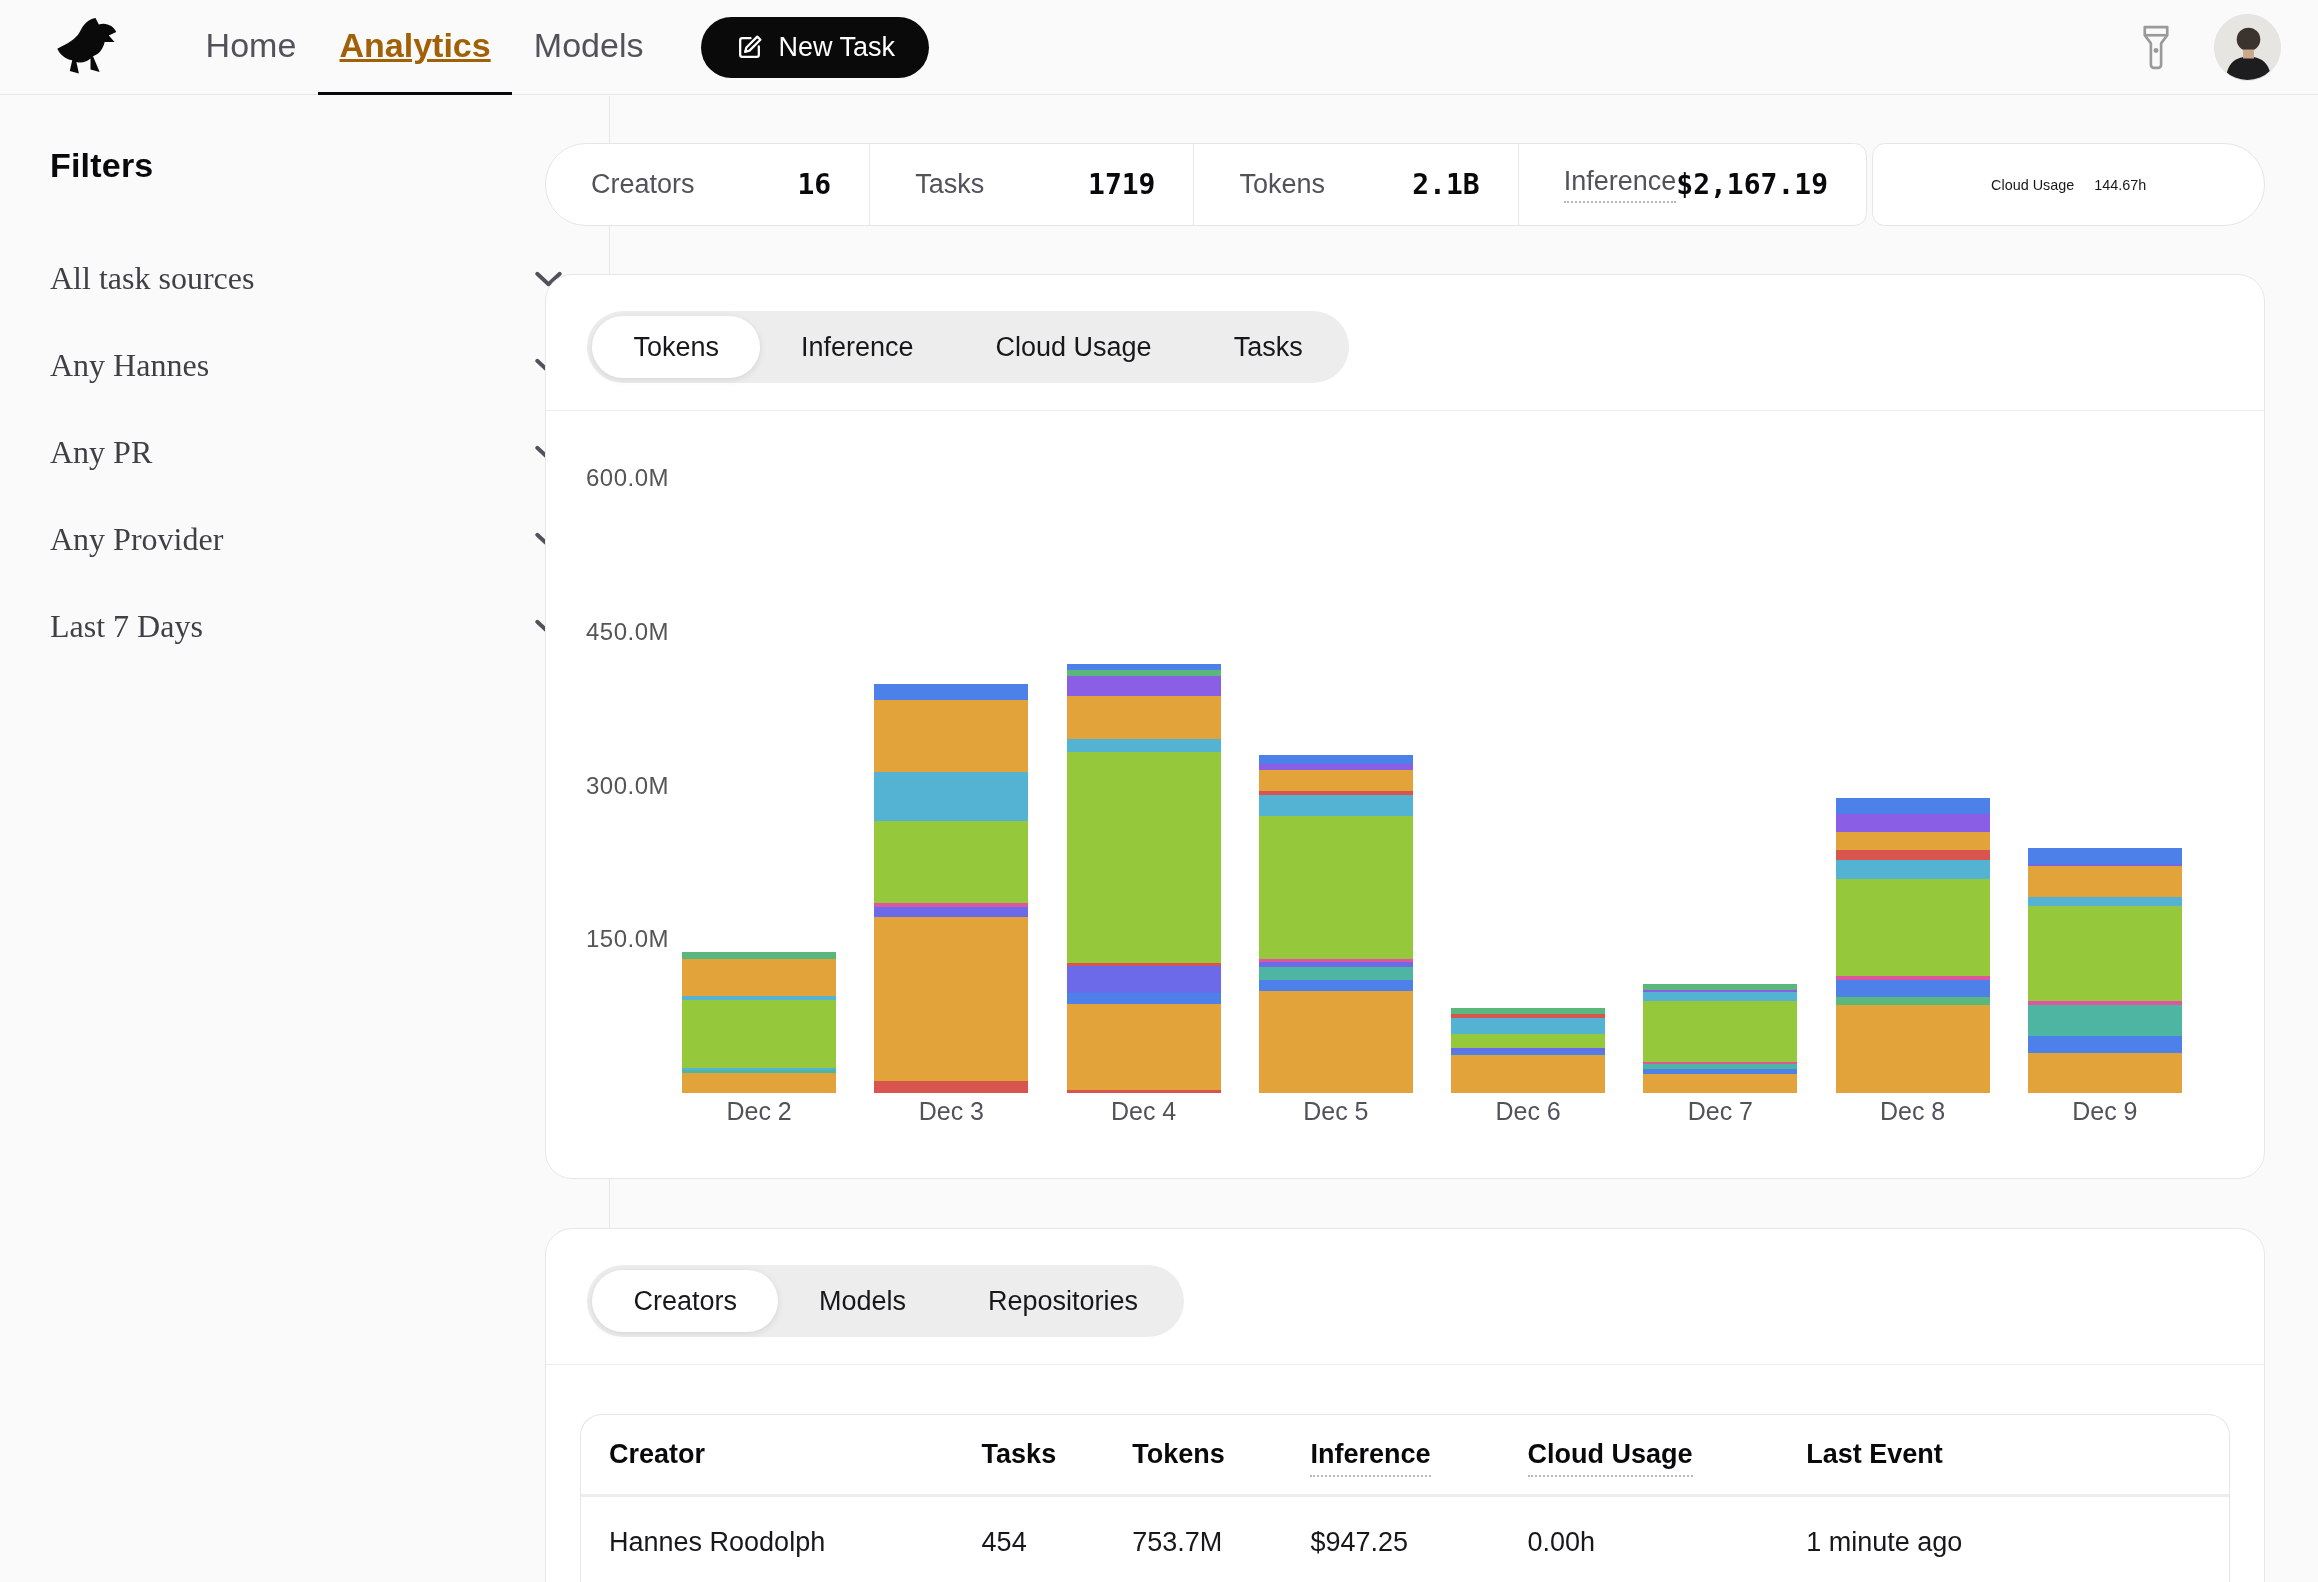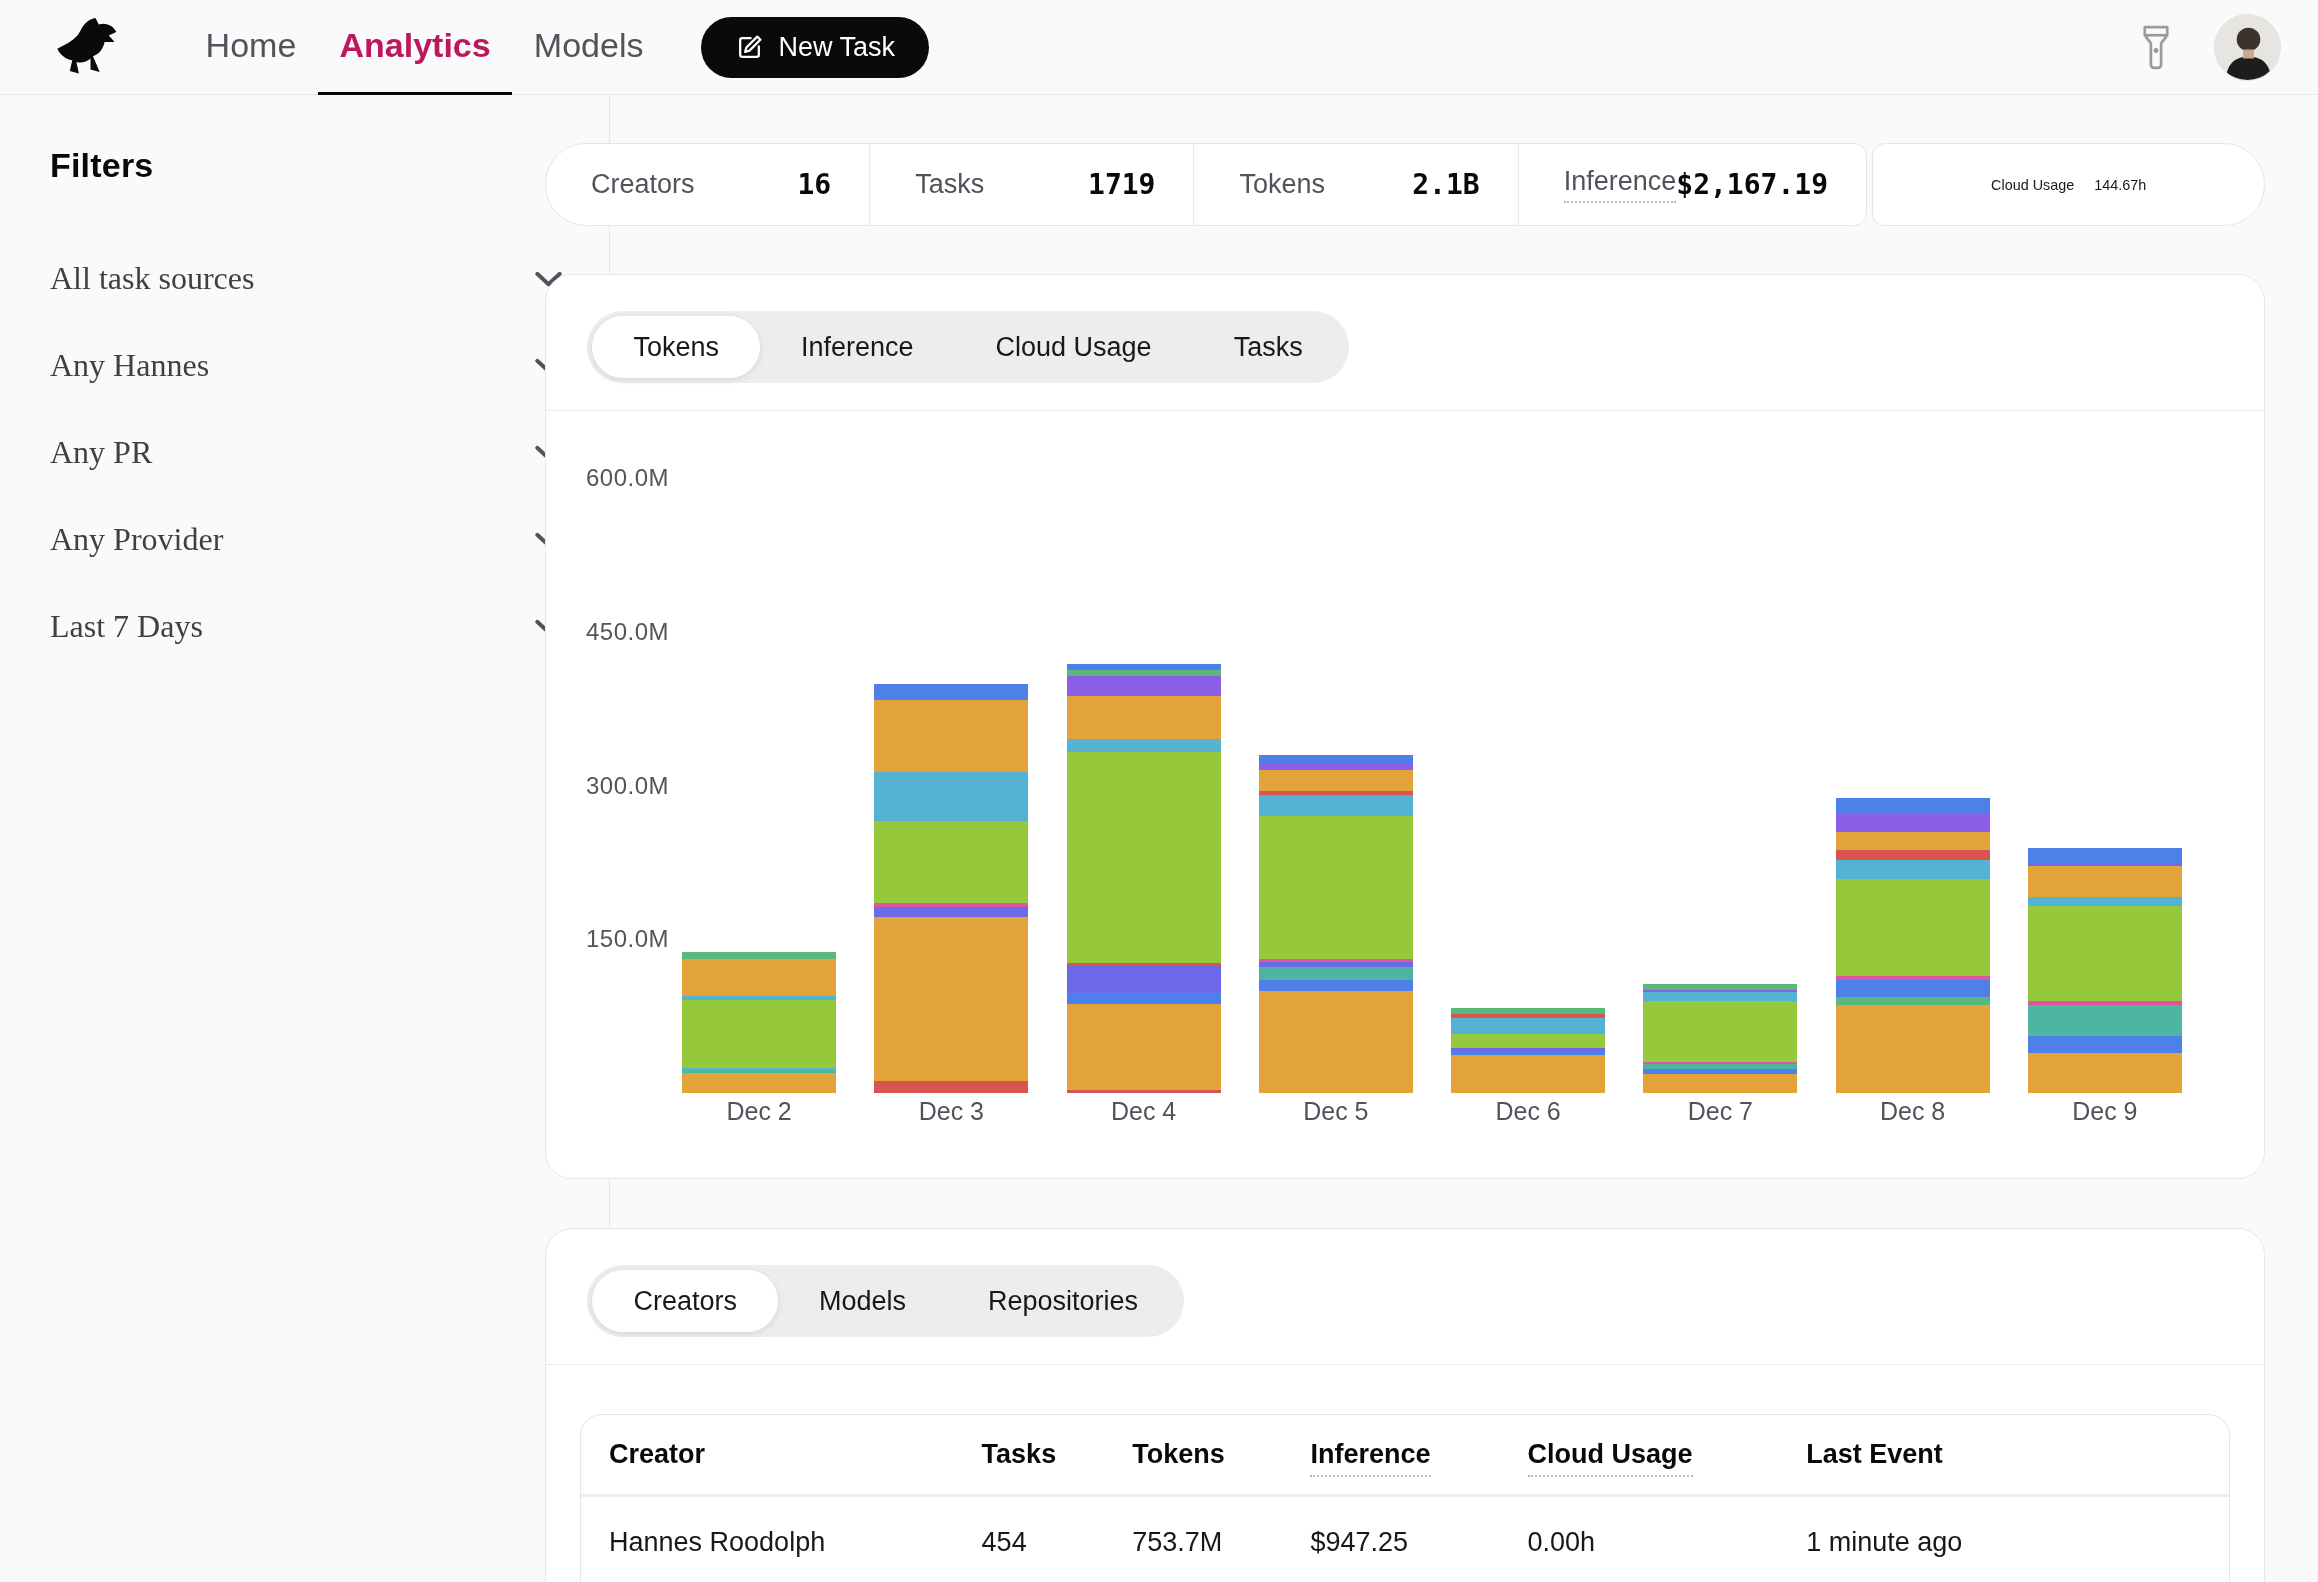--- a/index.html
+++ b/index.html
@@ -6,21 +6,21 @@
   html,body { width:2319px; height:1582px; overflow:hidden; background:#fafafa;
               font-family:"Liberation Sans", sans-serif; color:#18181b; }
 
   
   .topnav { position:fixed; top:0; left:0; width:2319px; height:95px; background:#fafafa;
             border-bottom:0.9px solid #e7e7e7; display:flex; align-items:center; z-index:10; }
   .logo { margin-left:54px; width:83px; height:68px; display:flex; align-items:center; }
   .nav-links { display:flex; align-items:stretch; height:95px; margin-left:47px; }
   .nav-link { display:flex; align-items:center; padding:0 21.6px; font-size:34px; color:#52525b;
               cursor:pointer; border-bottom:3.6px solid transparent; }
-  .nav-link.active { color:#be185d; font-weight:700; border-bottom-color:#09090b; }
+  .nav-link.active { color:#a16207; font-weight:700; border-bottom-color:#09090b;text-decoration:underline; }
   .newtask-btn { margin-left:36px; height:61px; border-radius:31px; background:#0a0a0a; color:#fff;
                  border:none; display:flex; align-items:center; gap:14.4px; padding:0 34px;
                  font-size:27px; font-family:"Liberation Sans",sans-serif; cursor:pointer; }
   .nav-right { margin-left:auto; display:flex; align-items:center; margin-right:38px; gap:40px; }
   .flashlight { width:36px; height:47px; }
   .avatar { width:67px; height:67px; border-radius:50%; overflow:hidden; border:0.9px solid #e2e2e2;
             background:#e7e5e2; cursor:pointer; }
 
   
   .sidebar { position:fixed; top:96px; left:0; bottom:8px; width:610px; background:#fafafa;

